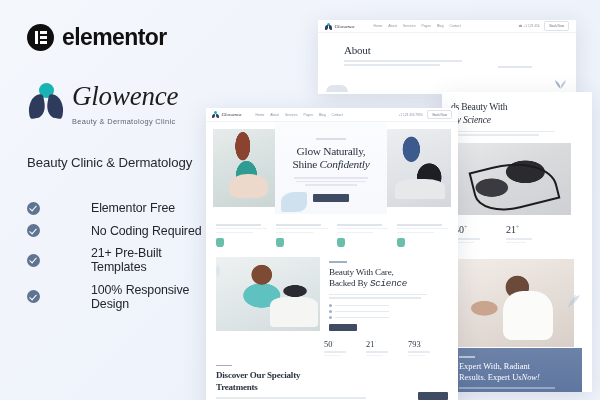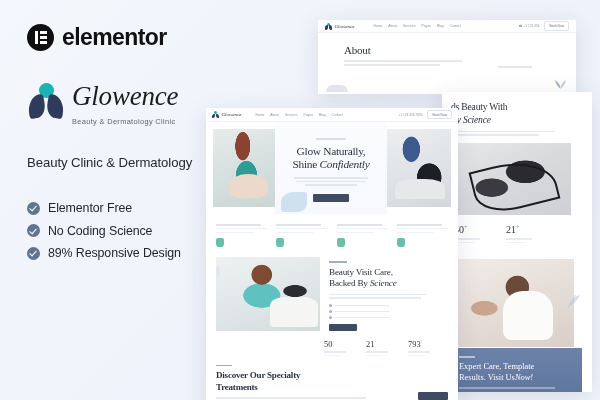--- a/index.html
+++ b/index.html
@@ -90,21 +90,21 @@
     background: #5f7490; flex-shrink: 0;
     position: relative;
   }
   .check::after {
     content: ""; position: absolute;
     left: 4px; top: 2.6px;
     width: 3px; height: 6px;
     border: solid #fff; border-width: 0 1.6px 1.6px 0;
     transform: rotate(42deg);
   }
-  .feature-label { font-size: 12.4px; color: #23262b; letter-spacing: -0.1px; }
+  .feature-label { font-size: 12.4px; color: #23262b; letter-spacing: -0.1px; margin-left: 43px; }
 
   
   .mock {
     position: absolute;
     background: #fff;
     overflow: hidden;
     box-shadow: 0 5px 22px rgba(40,55,90,0.13);
   }
 
   
@@ -299,21 +299,21 @@
     content: ""; position: absolute; left: 52%; top: 54%;
     width: 46%; height: 40%; background: #f5f5f3; border-radius: 30% 30% 10% 10%;
   }
   .hm-about-txt { flex: 1; padding-top: 4px; }
   .hm-ak { width: 18px; height: 1.4px; background: #9fb2c4; }
   .hm-h2 {
     font-family: "Liberation Serif", serif;
     font-size: 9.2px; line-height: 1.28; color: #2b3240;
     margin-top: 4px; letter-spacing: -0.2px;
   }
-  .hm-h2 em { font-style: italic; }
+  .hm-h2 em { font-style: italic; font-family: Liberation Mono, monospace; }
   .hm-p { margin-top: 4px; }
   .hm-p i { display: block; height: 1.3px; background: #e5e9f0; margin-bottom: 2.1px; }
   .hm-p i:nth-child(1) { width: 98px; }
   .hm-p i:nth-child(2) { width: 92px; }
   .hm-bul { margin-top: 5px; }
   .hm-bul div { display: flex; align-items: center; gap: 3px; margin-bottom: 3px; }
   .hm-bul .b { width: 3px; height: 3px; border-radius: 50%; background: #9fb2c4; }
   .hm-bul .t { height: 1.3px; width: 54px; background: #e5e9f0; }
   .hm-ab-btn { margin-top: 5px; width: 28px; height: 7px; background: #3e4b63; border-radius: 1px; }
 
@@ -448,22 +448,22 @@
       </div>
     </div>
     <div class="sv-img2"></div>
     <svg class="sv-leaf" viewBox="0 0 24 24">
       <path d="M4 20 C10 18 16 12 20 4 C12 6 6 12 4 20 Z" fill="#b9cfe4"></path>
       <path d="M4 20 C8 16 12 10 14 4" stroke="#9dbcd8" stroke-width="1" fill="none"></path>
     </svg>
     <div class="sv-cta">
       <div class="kick"></div>
       <div class="t">
-        <span>Expert Care, Template</span><br>
-        <span>Results. Visit Us</span><em>Now!</em>
+        <span>Expert With, Radiant</span><br>
+        <span>Results. Expert Us</span><em>Now!</em>
       </div>
       <div class="u"></div>
     </div>
   </div>
 
   <div class="mock mock-home">
 
     <div class="hm-nav">
       <div class="hm-logo">
         <span class="m">
@@ -531,21 +531,21 @@
           <div class="fl s"></div>
           <div class="ic"></div>
         </div>
     </div>
 
     <div class="hm-about">
       <div class="hm-about-img"></div>
       <div class="hm-about-txt">
         <div class="hm-ak"></div>
         <div class="hm-h2">
-          <span>Beauty Visit Care,</span><br>
+          <span>Beauty With Care,</span><br>
           <span>Backed By </span><em>Science</em>
         </div>
         <div class="hm-p">
             <i></i>
             <i></i>
           </div>
         <div class="hm-bul">
           <div>
               <span class="b"></span>
               <span class="t"></span>
@@ -638,23 +638,27 @@
       <span>Beauty Clinic &amp; Dermatology</span><br>
     </div>
 
     <div class="features">
       <div class="feature-row">
         <span class="check"></span>
         <span class="feature-label">Elementor Free</span>
       </div>
       <div class="feature-row">
         <span class="check"></span>
-        <span class="feature-label">No Coding Science</span>
+        <span class="feature-label">No Coding Required</span>
       </div>
       <div class="feature-row">
         <span class="check"></span>
-        <span class="feature-label">89% Responsive Design</span>
+        <span class="feature-label">21+ Pre-Built Templates</span>
+      </div>
+      <div class="feature-row">
+        <span class="check"></span>
+        <span class="feature-label">100% Responsive Design</span>
       </div>
     </div>
 
   </div>
 
 </div>
 
 </body></html>

